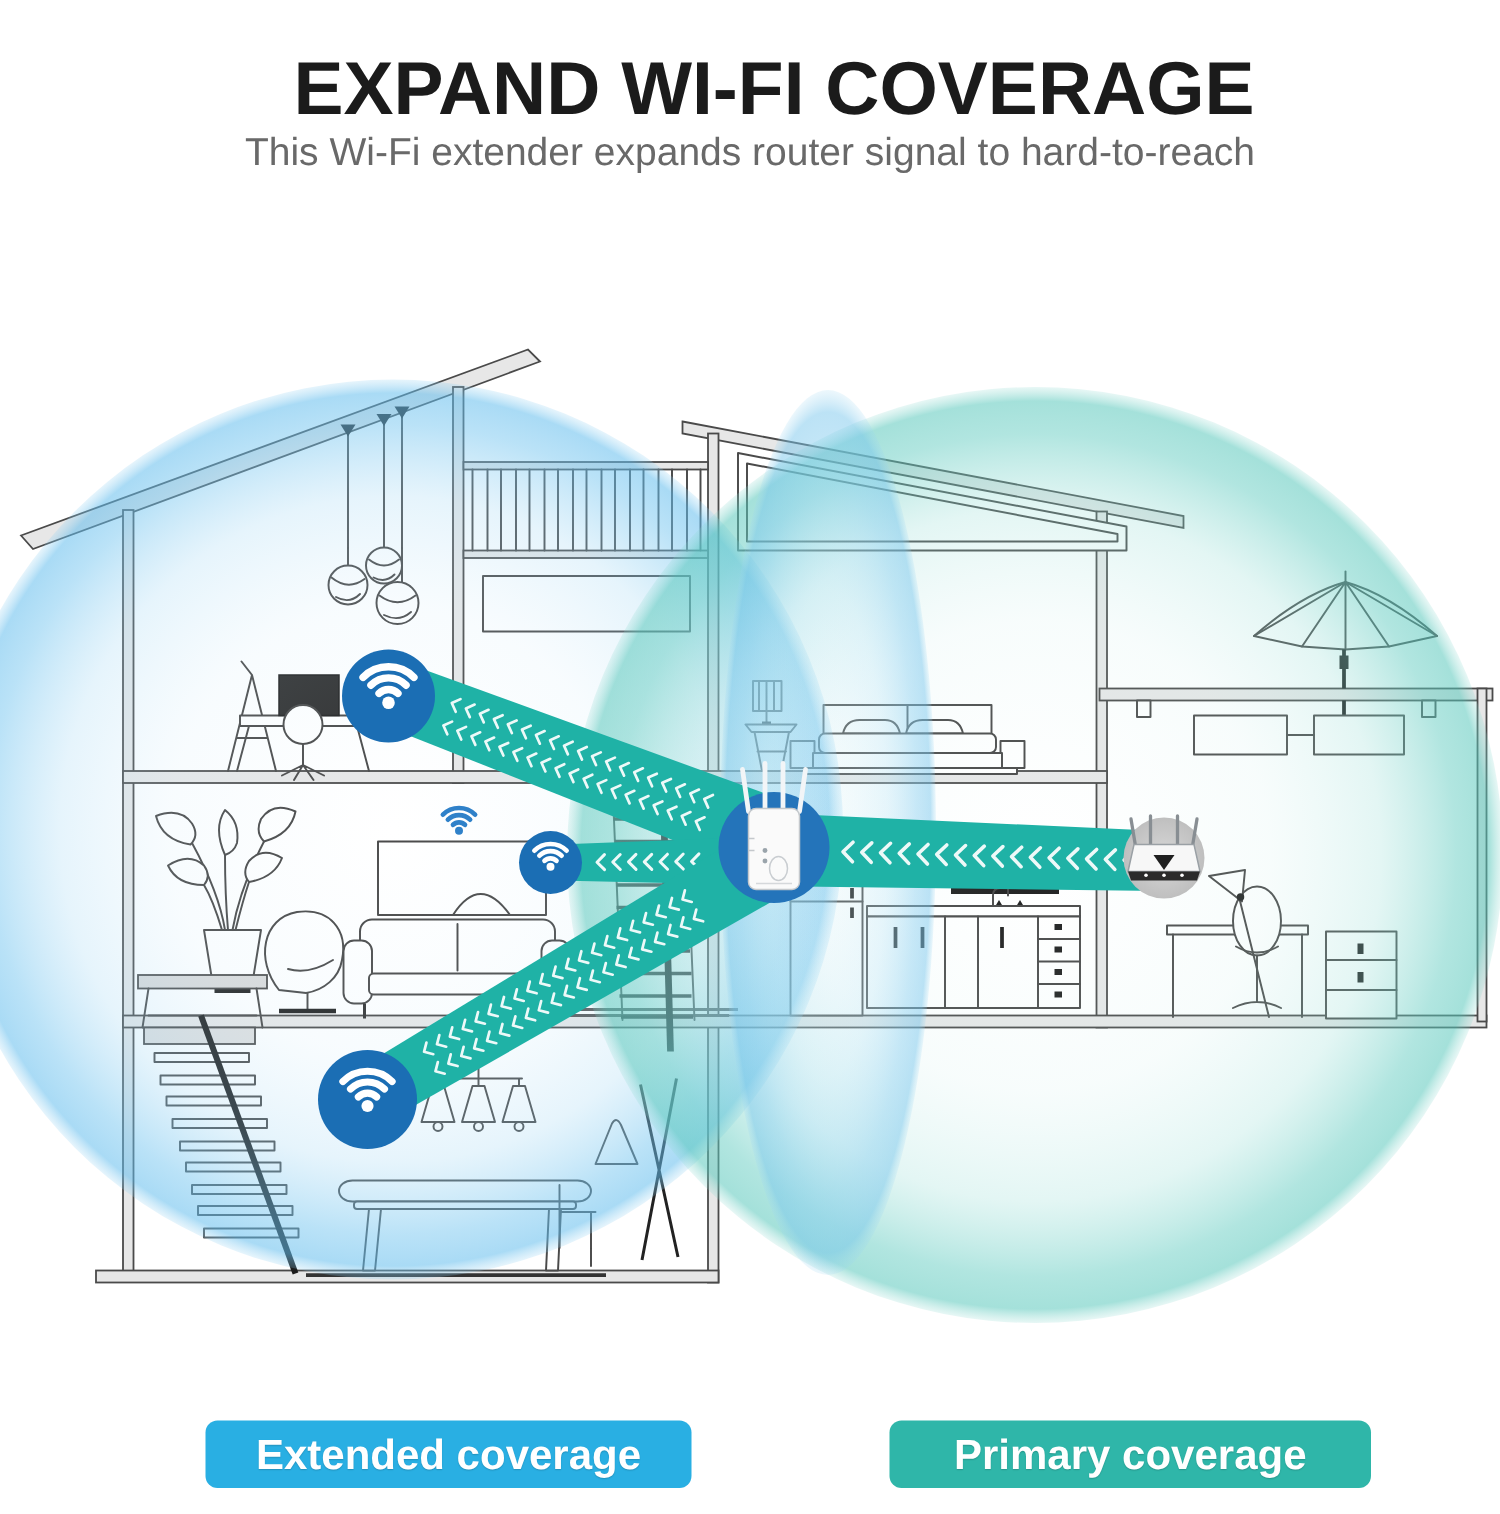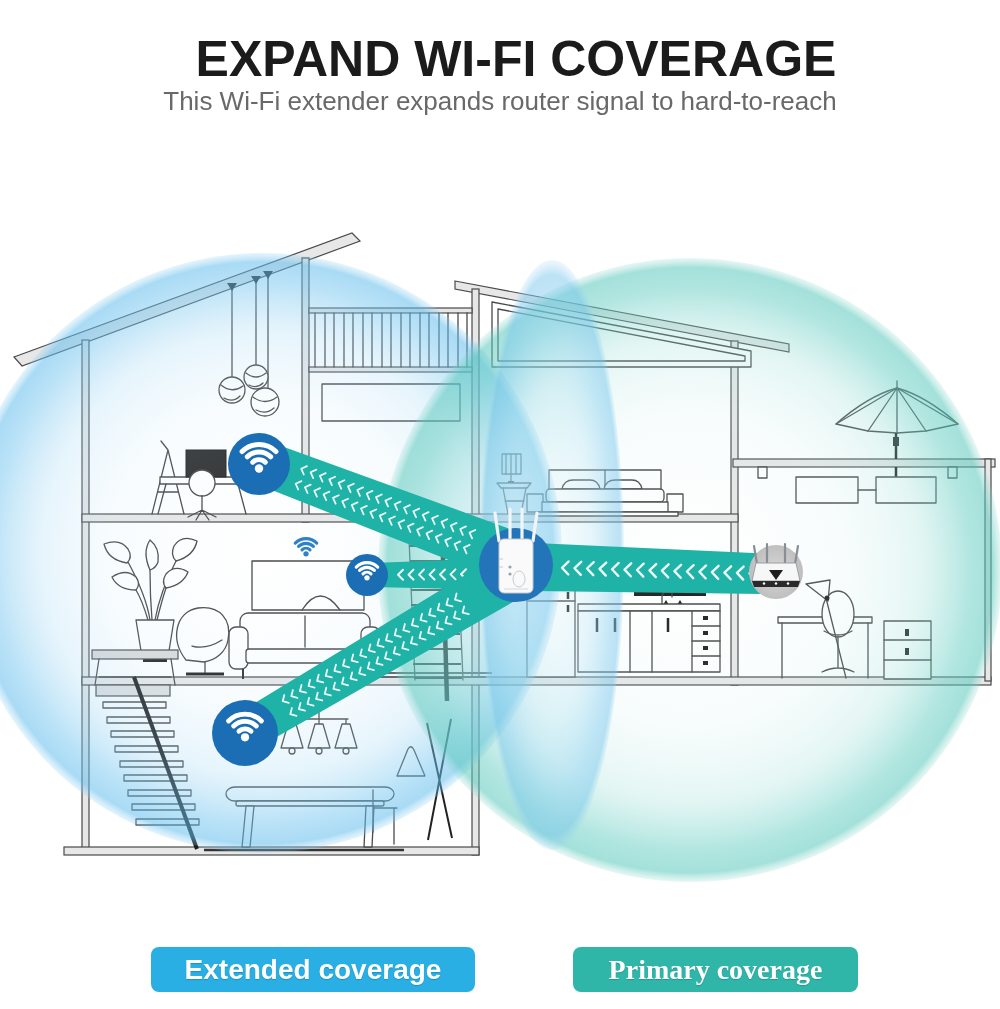--- a/index.html
+++ b/index.html
@@ -14,21 +14,21 @@
   svg.diagram{position:absolute;left:0;top:0;width:1000px;height:1009px;}
   .house{stroke:#4a4a4a;stroke-width:1.3;fill:none;stroke-linecap:round;stroke-linejoin:round;}
   .fillg{fill:#e7e7e7;stroke:#4a4a4a;stroke-width:1.2;}
   .fw{fill:#ffffff;}
   .dark{fill:#222;stroke:none;}
   .wf{fill:none;stroke:currentColor;stroke-width:3.3;stroke-linecap:round;}
   .chip{position:absolute;top:947px;height:45px;border-radius:8px;color:#fff;
         font-weight:bold;font-size:28px;display:flex;align-items:center;justify-content:center;
         text-shadow:0 1px 1px rgba(0,0,0,0.18);}
   .chip.ext{left:137px;width:324px;}
-  .chip.pri{left:573px;width:285px;font-family:Liberation Serif, serif;}
+  .chip.pri{left:593px;width:321px;}
 </style>
 </head>
 <body>
 
 <div class="page">
 
   <div class="hdr">
     <h1 class="title">EXPAND WI-FI COVERAGE</h1>
     <div class="sub">
       <div>This Wi-Fi extender expands router signal to hard-to-reach</div>
@@ -441,20 +441,20 @@
         <path d="M-24,9 L-20,-9 H20 L24,9 Z" fill="#f7f7f7" stroke="#9aa0a5"></path>
         <path d="M-24,9 H24 L22,15 H-22 Z" fill="#2b2b2b"></path>
         <polygon points="-7,-2 7,-2 0,8" fill="#1f1f1f"></polygon>
         <circle cx="-12" cy="11.5" r="1.2" fill="#fff"></circle>
         <circle cx="0" cy="11.5" r="1.2" fill="#fff"></circle>
         <circle cx="12" cy="11.5" r="1.2" fill="#fff"></circle>
       </g>
     </g>
   </svg>
 
-  <div class="chip ext" style="background: rgb(41, 175, 227); margin-left: 14px;">
+  <div class="chip ext" style="background: rgb(41, 175, 227);">
     <span>Extended coverage</span>
   </div>
   <div class="chip pri" style="background: rgb(47, 182, 169);">
     <span>Primary coverage</span>
   </div>
 
 </div>
 
 </body></html>

